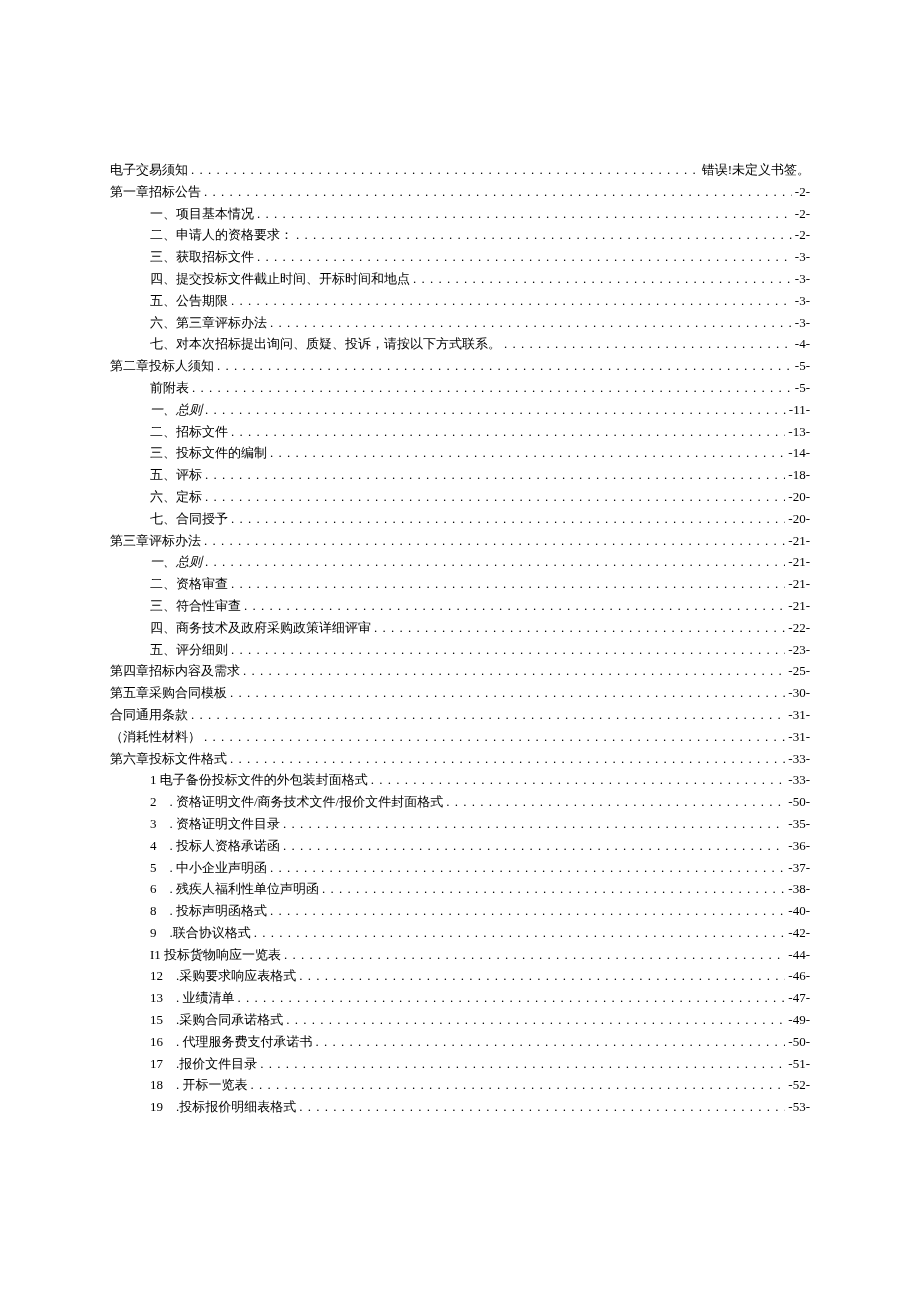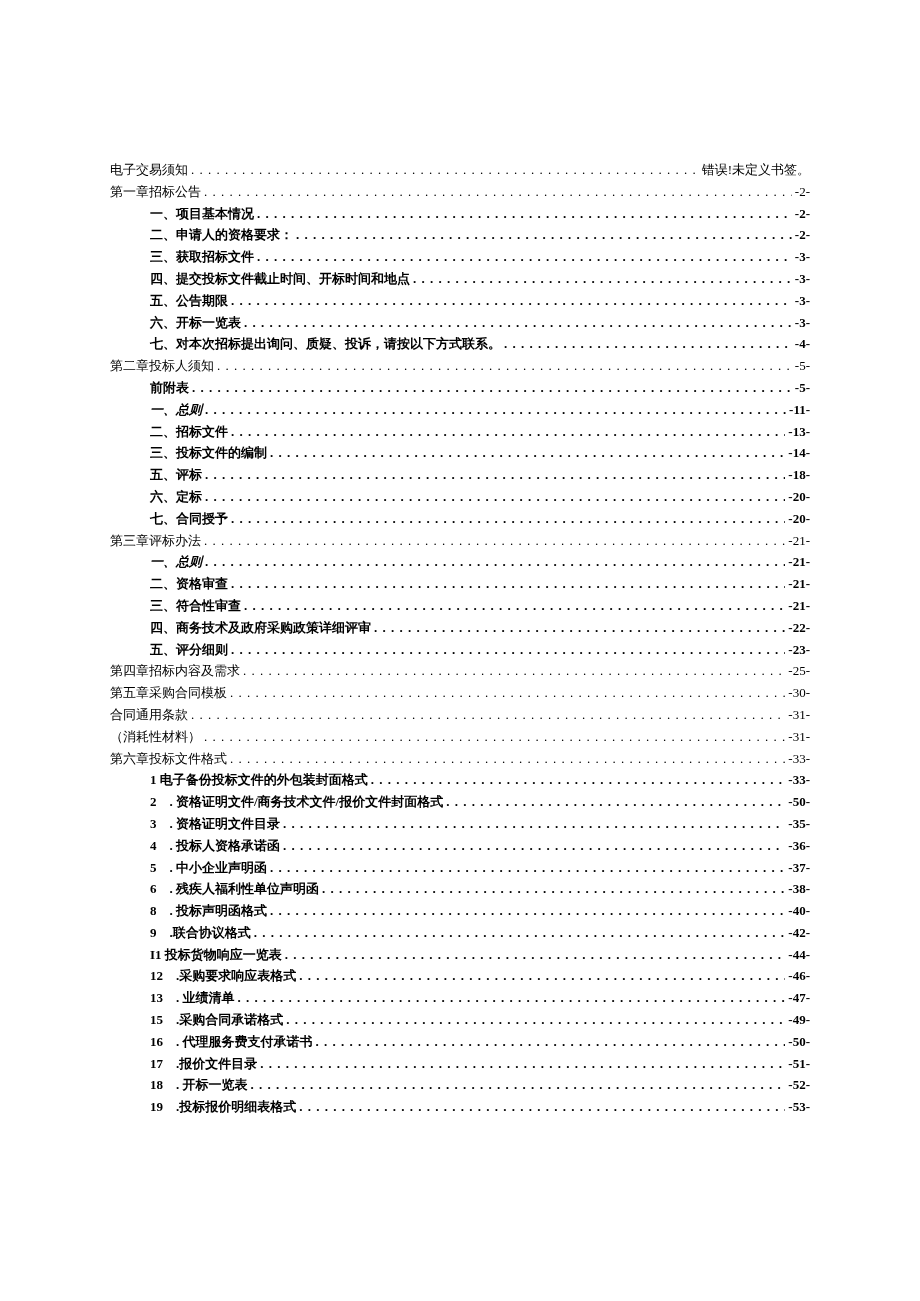--- a/index.html
+++ b/index.html
@@ -36,21 +36,21 @@
       color: #000;
     }
     .toc-dots::after {
       content: ". . . . . . . . . . . . . . . . . . . . . . . . . . . . . . . . . . . . . . . . . . . . . . . . . . . . . . . . . . . . . . . . . . . . . . . . . . . . . . . . . . . . . . . . . . . . . . . . . . . . . . . . . . . . . . . . . . . . . . . . . . . . . . . . . . . . . . . . . . . . . . . . . . . . . . . . . . . . . . . . ";
     }
     .toc-page {
       flex-shrink: 0;
       text-align: left;
     }
     .indent-0 { padding-left: 0; }
-    .indent-1 { padding-left: 40px; font-weight: bold; }
+    .indent-1 { padding-left: 40px; }
     .error-text {
       color: #000;
     }
     .italic {
       font-style: italic;
     }
   </style>
 </head>
 <body>
 
@@ -84,21 +84,21 @@
       <span class="toc-label">四、提交投标文件截止时间、开标时间和地点</span>
       <span class="toc-dots"></span>
       <span class="toc-page">-3-</span>
     </div>
     <div class="toc-line indent-1">
       <span class="toc-label">五、公告期限</span>
       <span class="toc-dots"></span>
       <span class="toc-page">-3-</span>
     </div>
     <div class="toc-line indent-1">
-      <span class="toc-label">六、开标一览表</span>
+      <span class="toc-label">六、第三章评标办法</span>
       <span class="toc-dots"></span>
       <span class="toc-page">-3-</span>
     </div>
     <div class="toc-line indent-1">
       <span class="toc-label">七、对本次招标提出询问、质疑、投诉，请按以下方式联系。</span>
       <span class="toc-dots"></span>
       <span class="toc-page">-4-</span>
     </div>
     <div class="toc-line indent-0">
       <span class="toc-label">第二章投标人须知</span>

